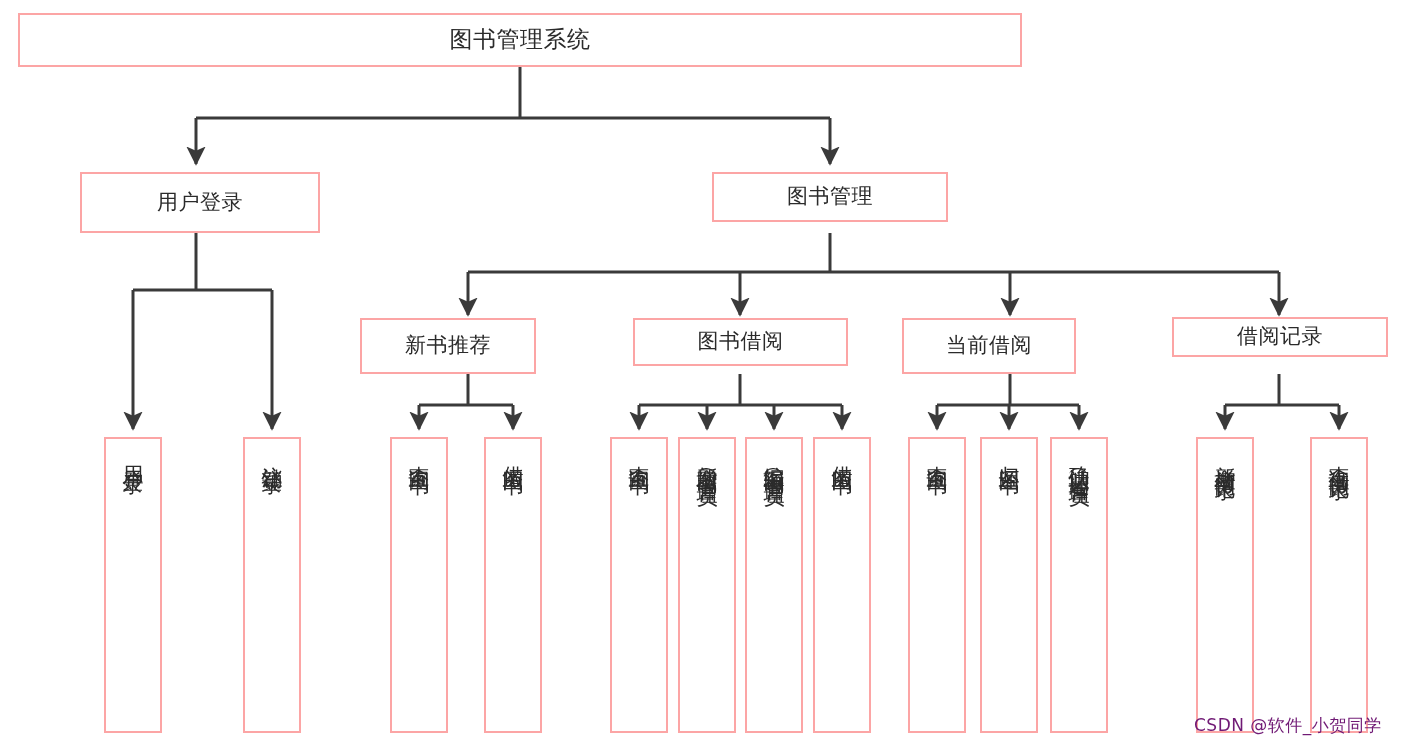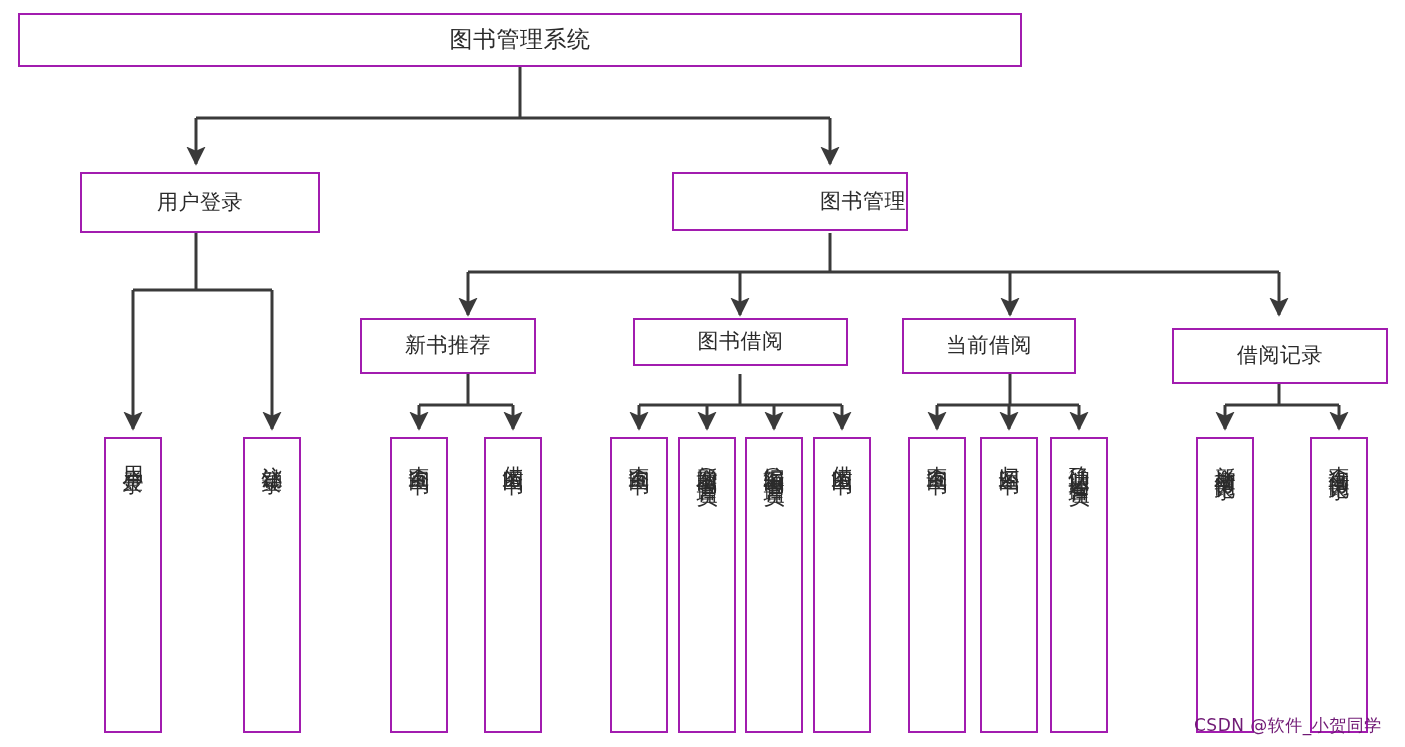--- a/index.html
+++ b/index.html
@@ -23,21 +23,21 @@
     left: 0;
     top: 0;
     width: 1405px;
     height: 747px;
     pointer-events: none;
   }
   .node {
     position: absolute;
     box-sizing: border-box;
     background: #ffffff;
-    border: 2px solid #a21caf;
+    border: 2px solid #fca5a5;
     display: flex;
     align-items: center;
     justify-content: center;
     color: #2b2b2b;
   }
   .node .label {
     display: block;
     text-align: center;
     line-height: 1.12;
     letter-spacing: 0.5px;
@@ -127,37 +127,37 @@
   </svg>
 
   <div class="node root" style="left:18px; top:13px; width:1004px; height:54px;">
     <span class="label">图书管理系统</span>
   </div>
 
   <div class="node branch" style="left:80px; top:172px; width:240px; height:61px;">
     <span class="label">用户登录</span>
   </div>
 
-  <div class="node branch" style="left:672px; top:172px; width:236px; height:59px;justify-content:flex-end;">
+  <div class="node branch" style="left:712px; top:172px; width:236px; height:50px;">
     <span class="label">图书管理</span>
   </div>
 
   <div class="node branch" style="left:360px; top:318px; width:176px; height:56px;">
     <span class="label">新书推荐</span>
   </div>
 
   <div class="node branch" style="left:633px; top:318px; width:215px; height:48px;">
     <span class="label">图书借阅</span>
   </div>
 
   <div class="node branch" style="left:902px; top:318px; width:174px; height:56px;">
     <span class="label">当前借阅</span>
   </div>
 
-  <div class="node branch" style="left:1172px; top:328px; width:216px; height:56px;">
+  <div class="node branch" style="left:1172px; top:317px; width:216px; height:40px;">
     <span class="label">借阅记录</span>
   </div>
 
   <div class="node leaf" style="left:104px; top:437px; width:58px; height:296px;">
     <span class="label">用户登录</span>
   </div>
 
   <div class="node leaf" style="left:243px; top:437px; width:58px; height:296px;">
     <span class="label">注销登录</span>
   </div>

